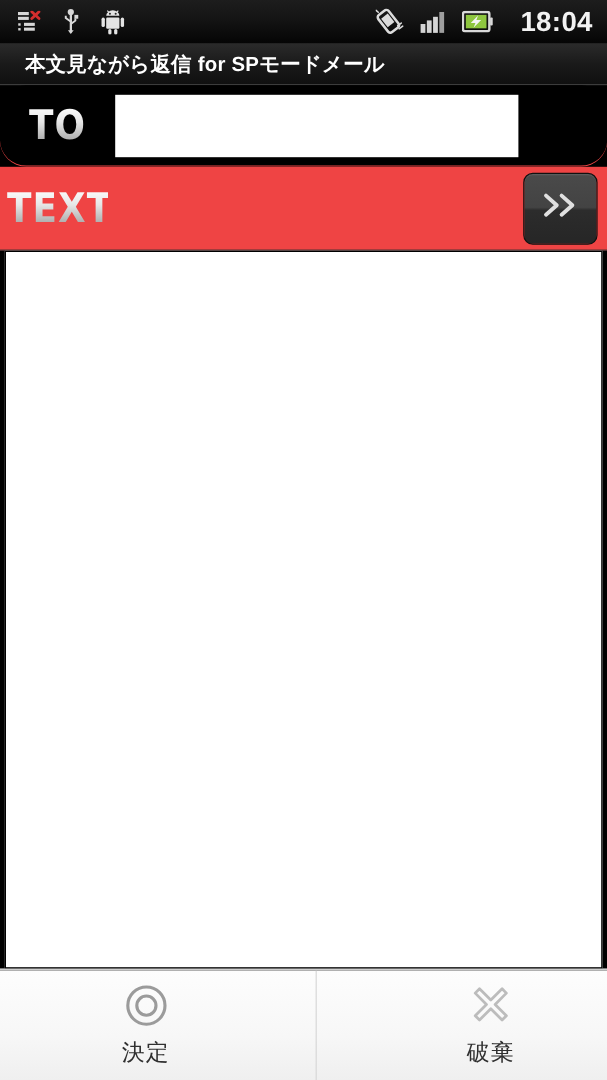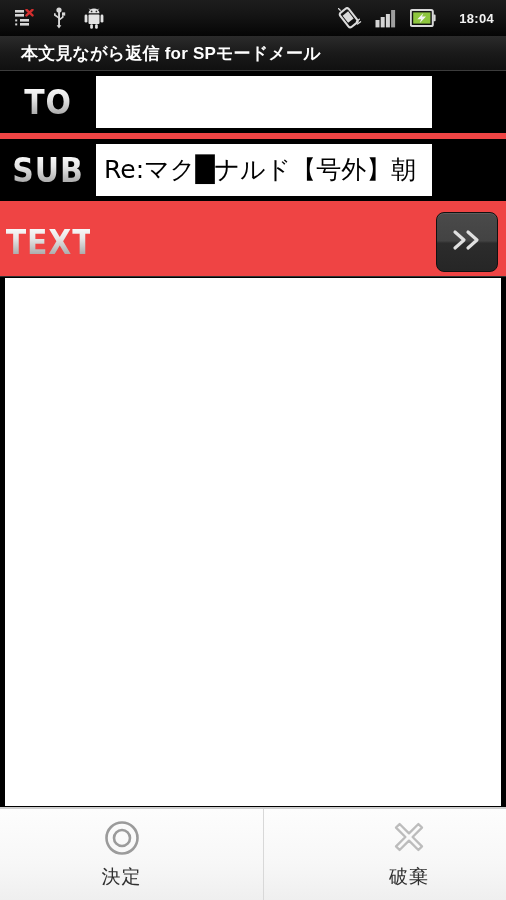--- a/index.html
+++ b/index.html
@@ -42,21 +42,21 @@
     display: flex;
     align-items: center;
     gap: 13px;
   }
   .sb-icon {
     display: block;
     line-height: 0;
   }
   .sb-clock {
     color: #f2f2f2;
-    font-size: 13px;
+    font-size: 23px;
     font-weight: bold;
     letter-spacing: 0.3px;
     padding-left: 2px;
     padding-right: 2px;
     margin-left: 8px;
   }
 
   
   .titlebar {
     height: 35px;
@@ -79,21 +79,21 @@
   
   .field-row {
     flex: 0 0 auto;
     height: 68px;
     background: #000000;
     display: flex;
     align-items: center;
     position: relative;
     box-sizing: border-box;
   }
-  .field-row.sep { border-bottom: 6px solid #ef4444; }
+  .field-row.sep { border-bottom: 1px solid #ef4444; border-radius: 22px; }
 
   .field-label {
     width: 96px;
     flex: 0 0 96px;
     text-align: center;
     font-family: "DejaVu Sans", sans-serif;
     font-weight: bold;
     font-size: 34px;
     letter-spacing: 1px;
     background: linear-gradient(to bottom, #ffffff 0%, #e6e6e6 40%, #9a9a9a 100%);
@@ -308,26 +308,20 @@
     <span class="title-text">本文見ながら返信 for SPモードメール</span>
   </div>
 
   <div class="field-row sep">
     <div class="field-label">TO</div>
     <div class="field-input to-input">
       <span class="value"></span>
     </div>
   </div>
 
-  <div class="field-row sep">
-    <div class="field-label">SUB</div>
-    <div class="field-input">
-      <span class="value">Re:マク█ナルド【号外】朝</span>
-    </div>
-  </div>
 
   <div class="text-row">
     <div class="field-label">TEXT</div>
     <div class="next-button">
       <span>
         <svg width="34" height="26" viewBox="0 0 34 26">
           <g fill="none" stroke="#e0e0e0" stroke-width="3.2" stroke-linecap="round" stroke-linejoin="round">
             <polyline points="5,5 14,13 5,21"></polyline>
             <polyline points="18,5 27,13 18,21"></polyline>
           </g>

